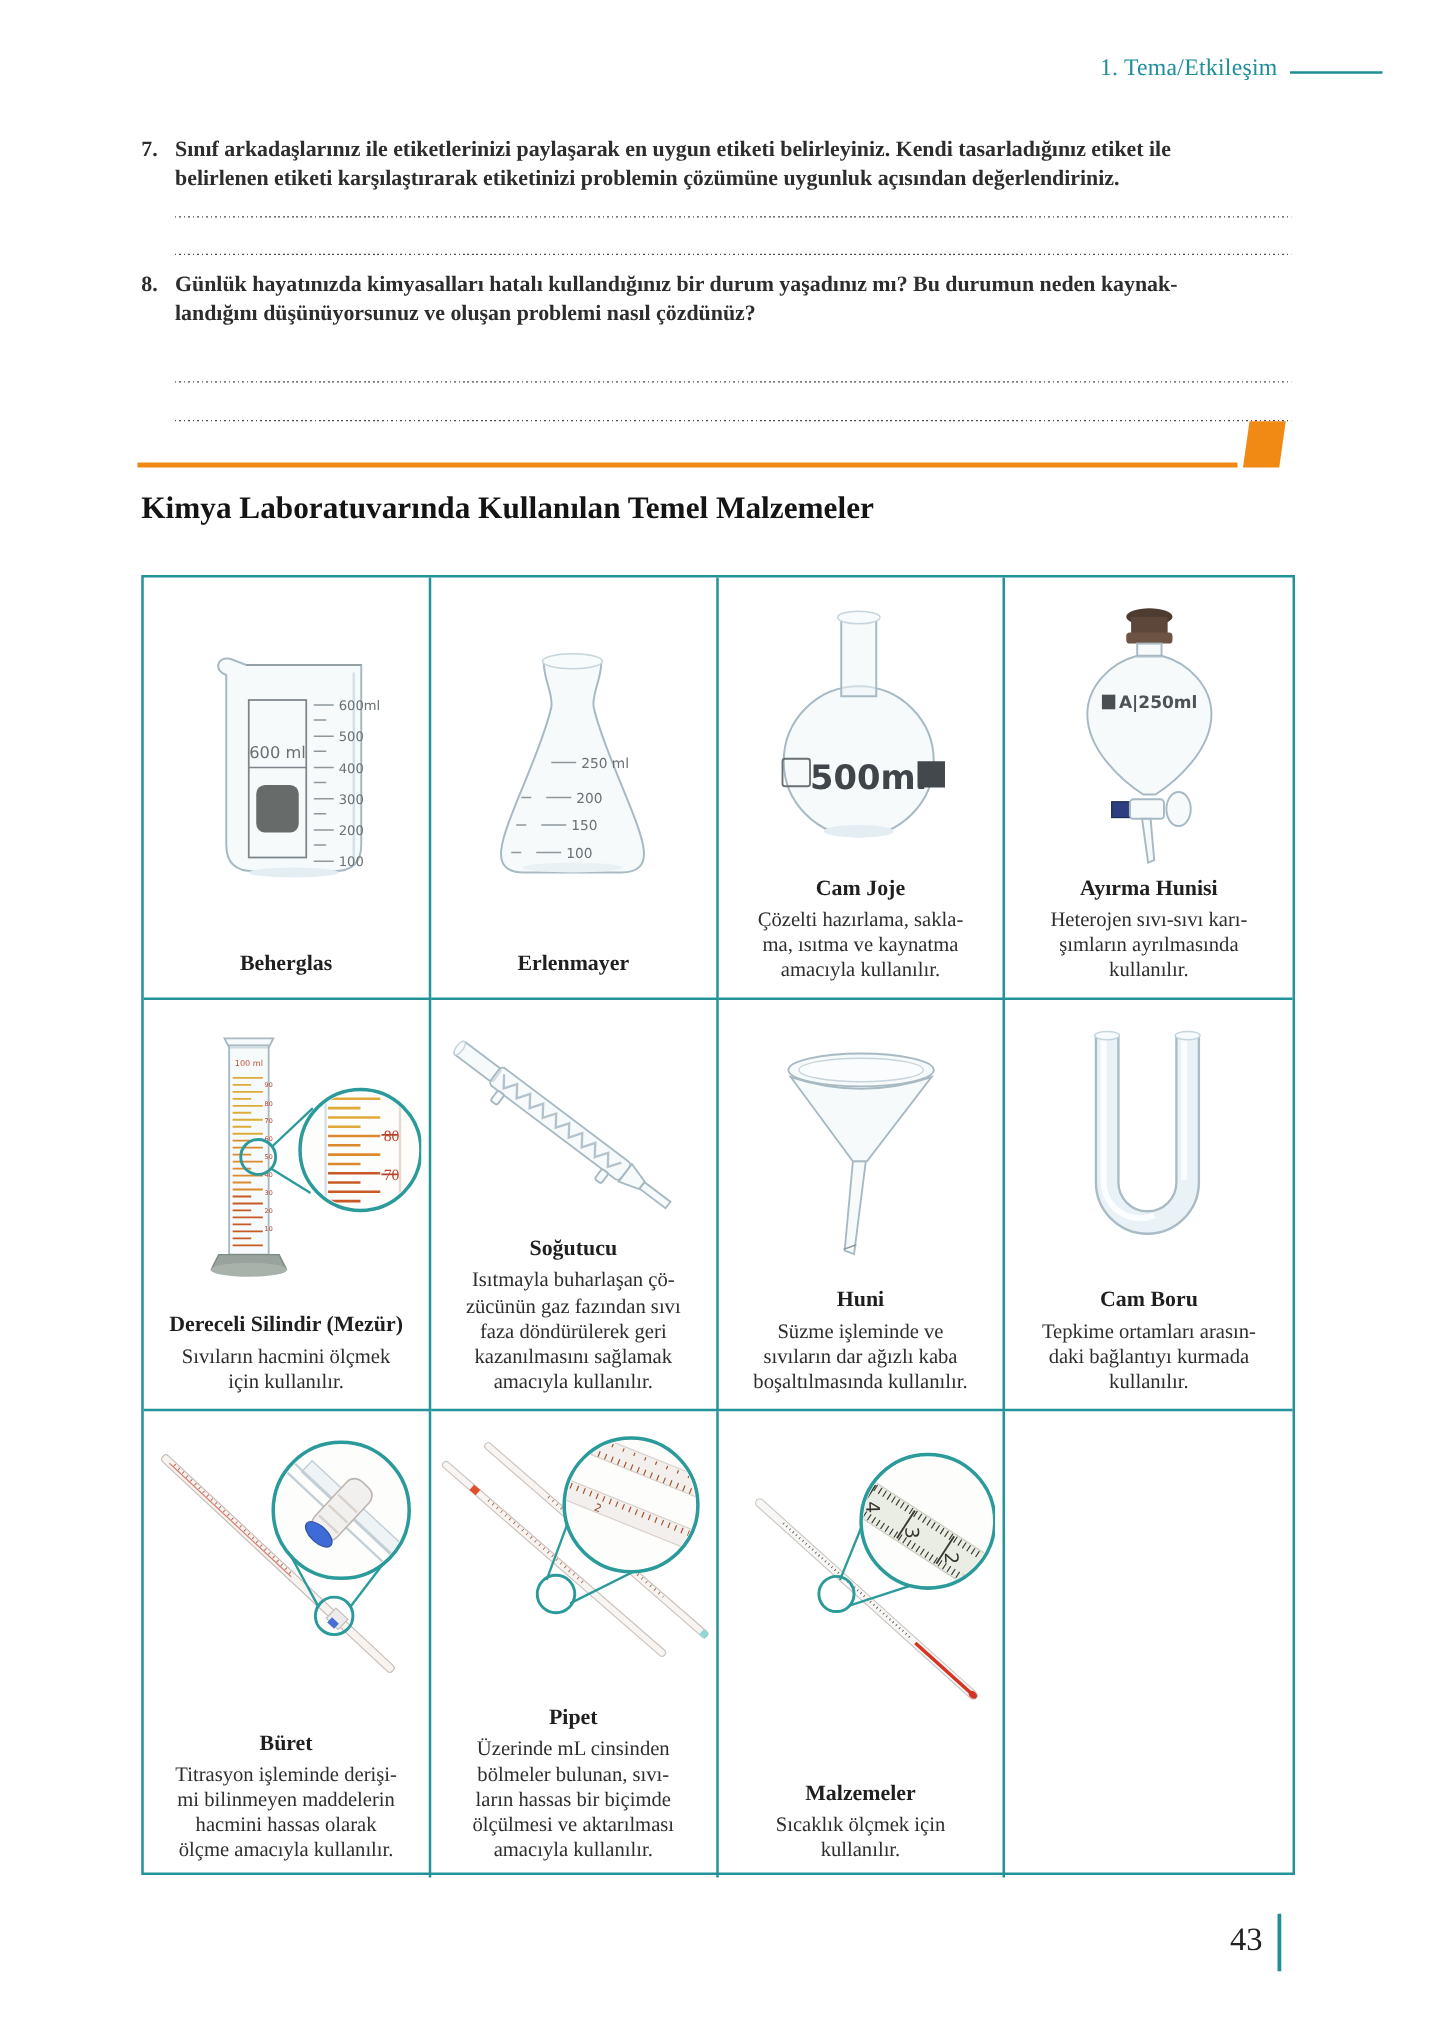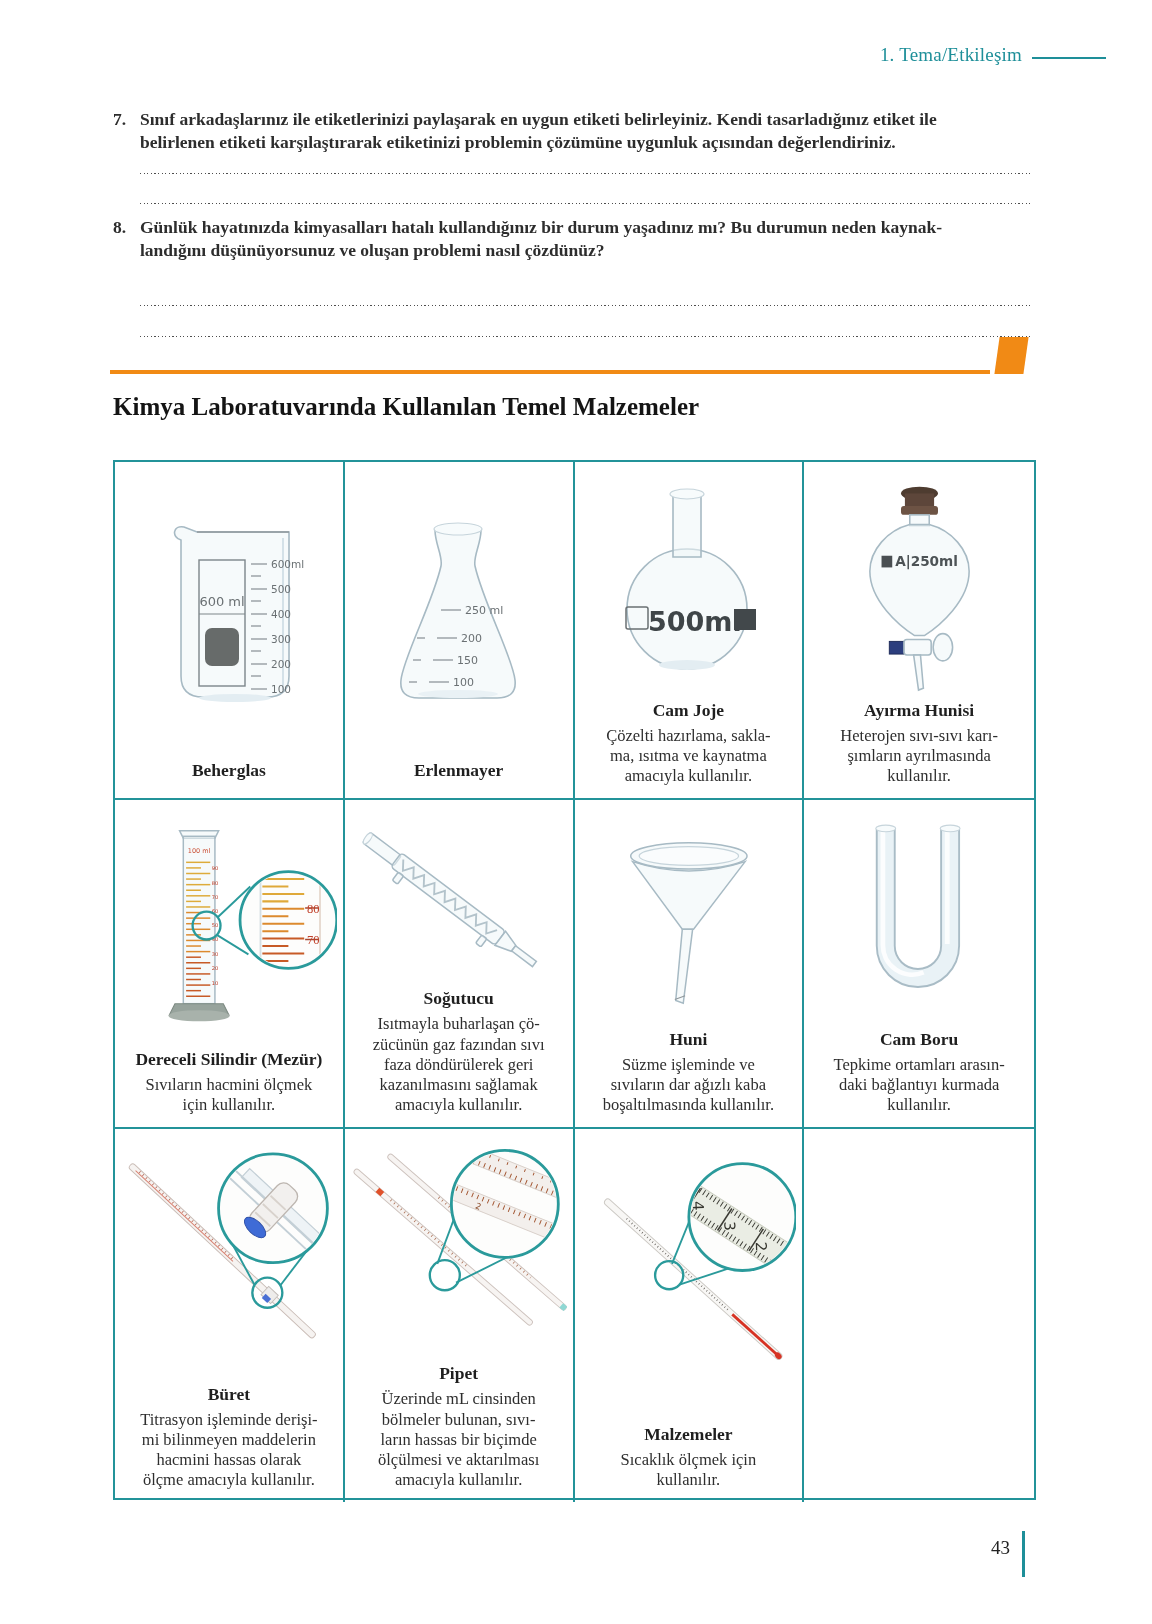--- a/index.html
+++ b/index.html
@@ -36,21 +36,21 @@
   .ecell { border-right:2px solid #239399; border-bottom:2px solid #239399;
     box-sizing:border-box; display:flex; flex-direction:column; align-items:center;
     padding:4px 6px 12px 6px; overflow:hidden; }
   .ecell:nth-child(4n) { border-right:none; }
   .ecell:nth-child(n+9) { border-bottom:none; }
   .eimg { flex:1; display:flex; align-items:center; justify-content:center; width:100%; }
   .ename { font-weight:bold; font-size:17.5px; color:#1f1f1f; margin-bottom:5px; text-align:center; }
   .edesc { font-size:16.5px; line-height:1.22; text-align:center; white-space:pre-line; color:#2e2e2e; }
   
   .page-number { position:absolute; left:960px; top:1537px; width:50px; text-align:right;
-                 font-size:19px; color:#222; }
+                 font-size:26px; color:#222; }
   .page-number-bar { position:absolute; left:1022px; top:1531px; width:3px; height:46px; background:#1e8f99; }
   
   svg .glass { fill:#eef5f8; fill-opacity:.55; stroke:#a7bac4; stroke-width:1.6; }
   svg .glass2 { fill:#f7fbfc; stroke:#c6d4db; stroke-width:1.2; }
   svg .mark { stroke:#8f979b; stroke-width:1.3; }
   svg .mlabel { font-family:"DejaVu Sans", sans-serif; fill:#6a7073; }
   svg .mag { fill:none; stroke:#2a9a9b; stroke-width:2.5; }
   svg .magbig { fill:#fdfdfc; stroke:#2a9a9b; stroke-width:3; }
   svg .magline { stroke:#2a9a9b; stroke-width:2; }
   svg text { user-select:none; }

